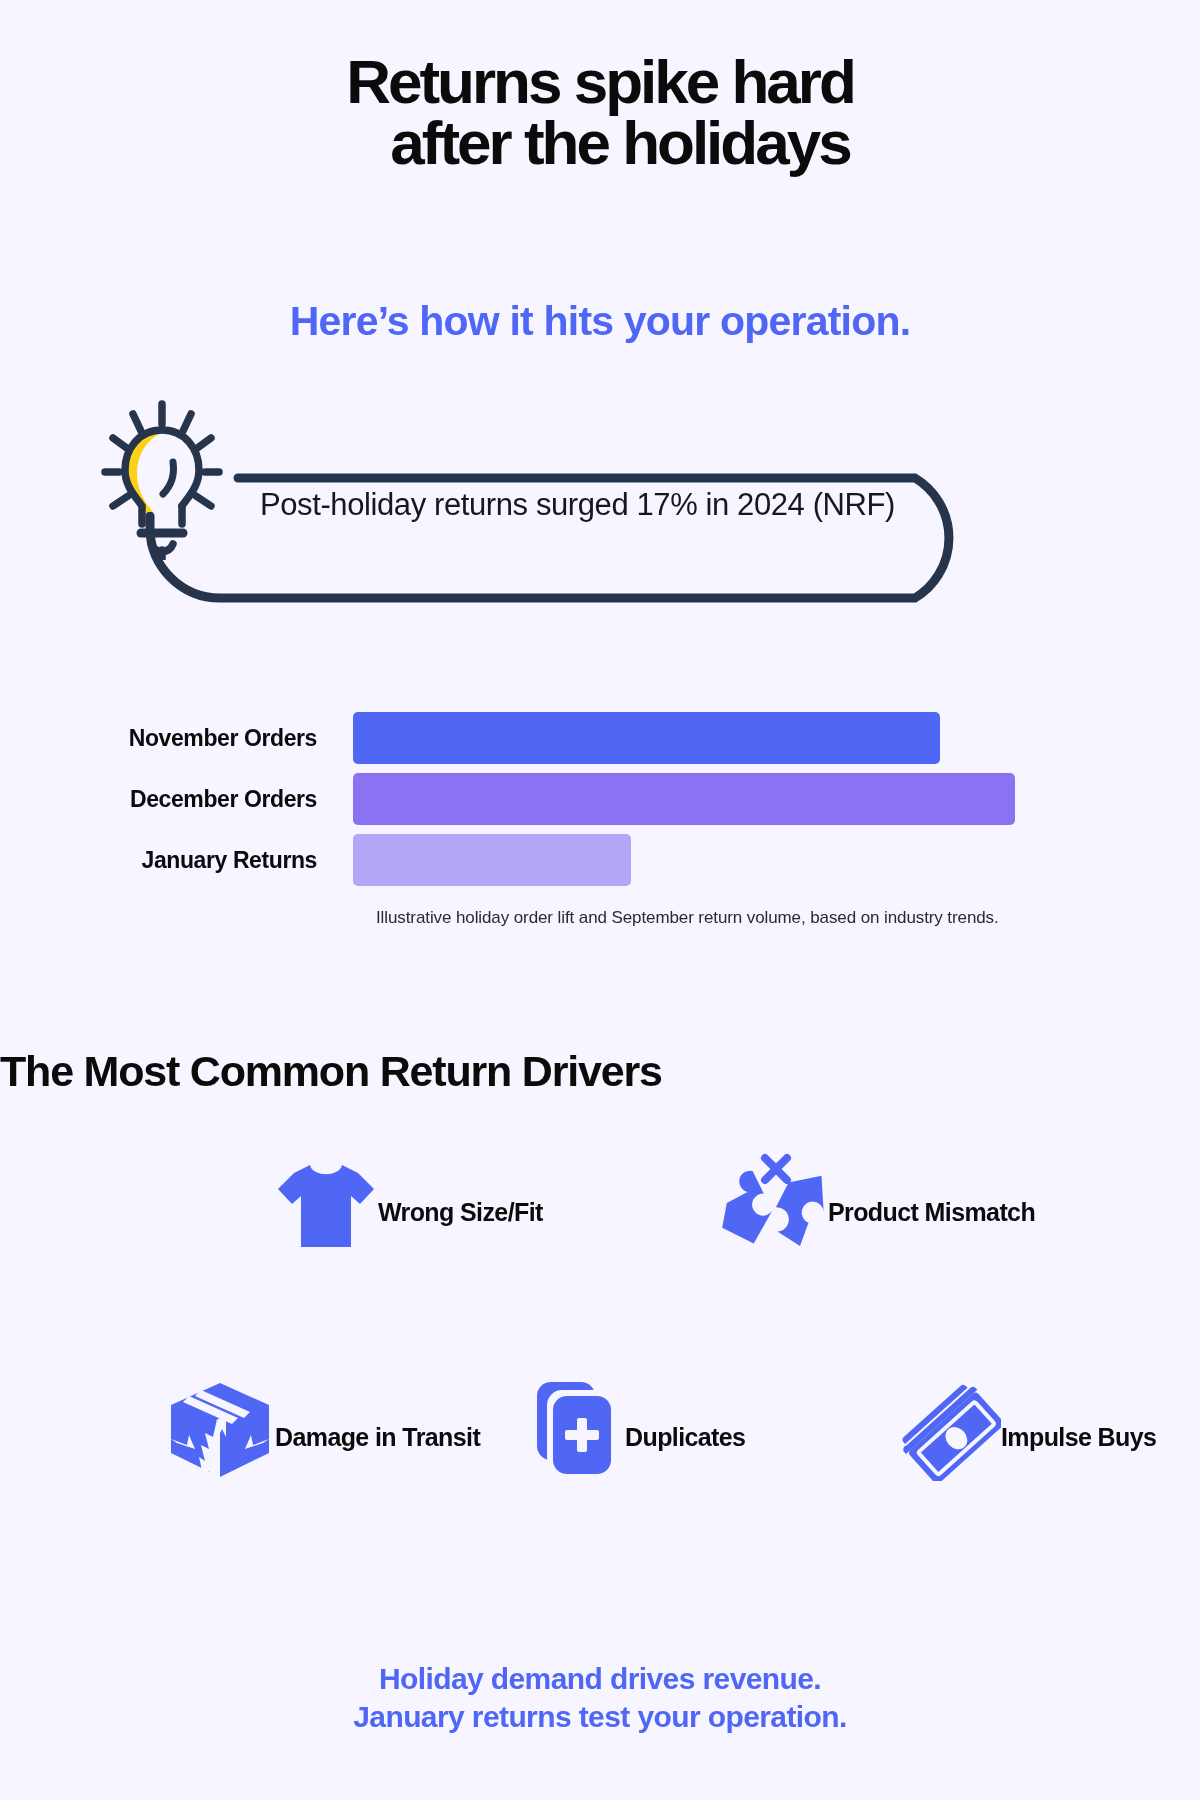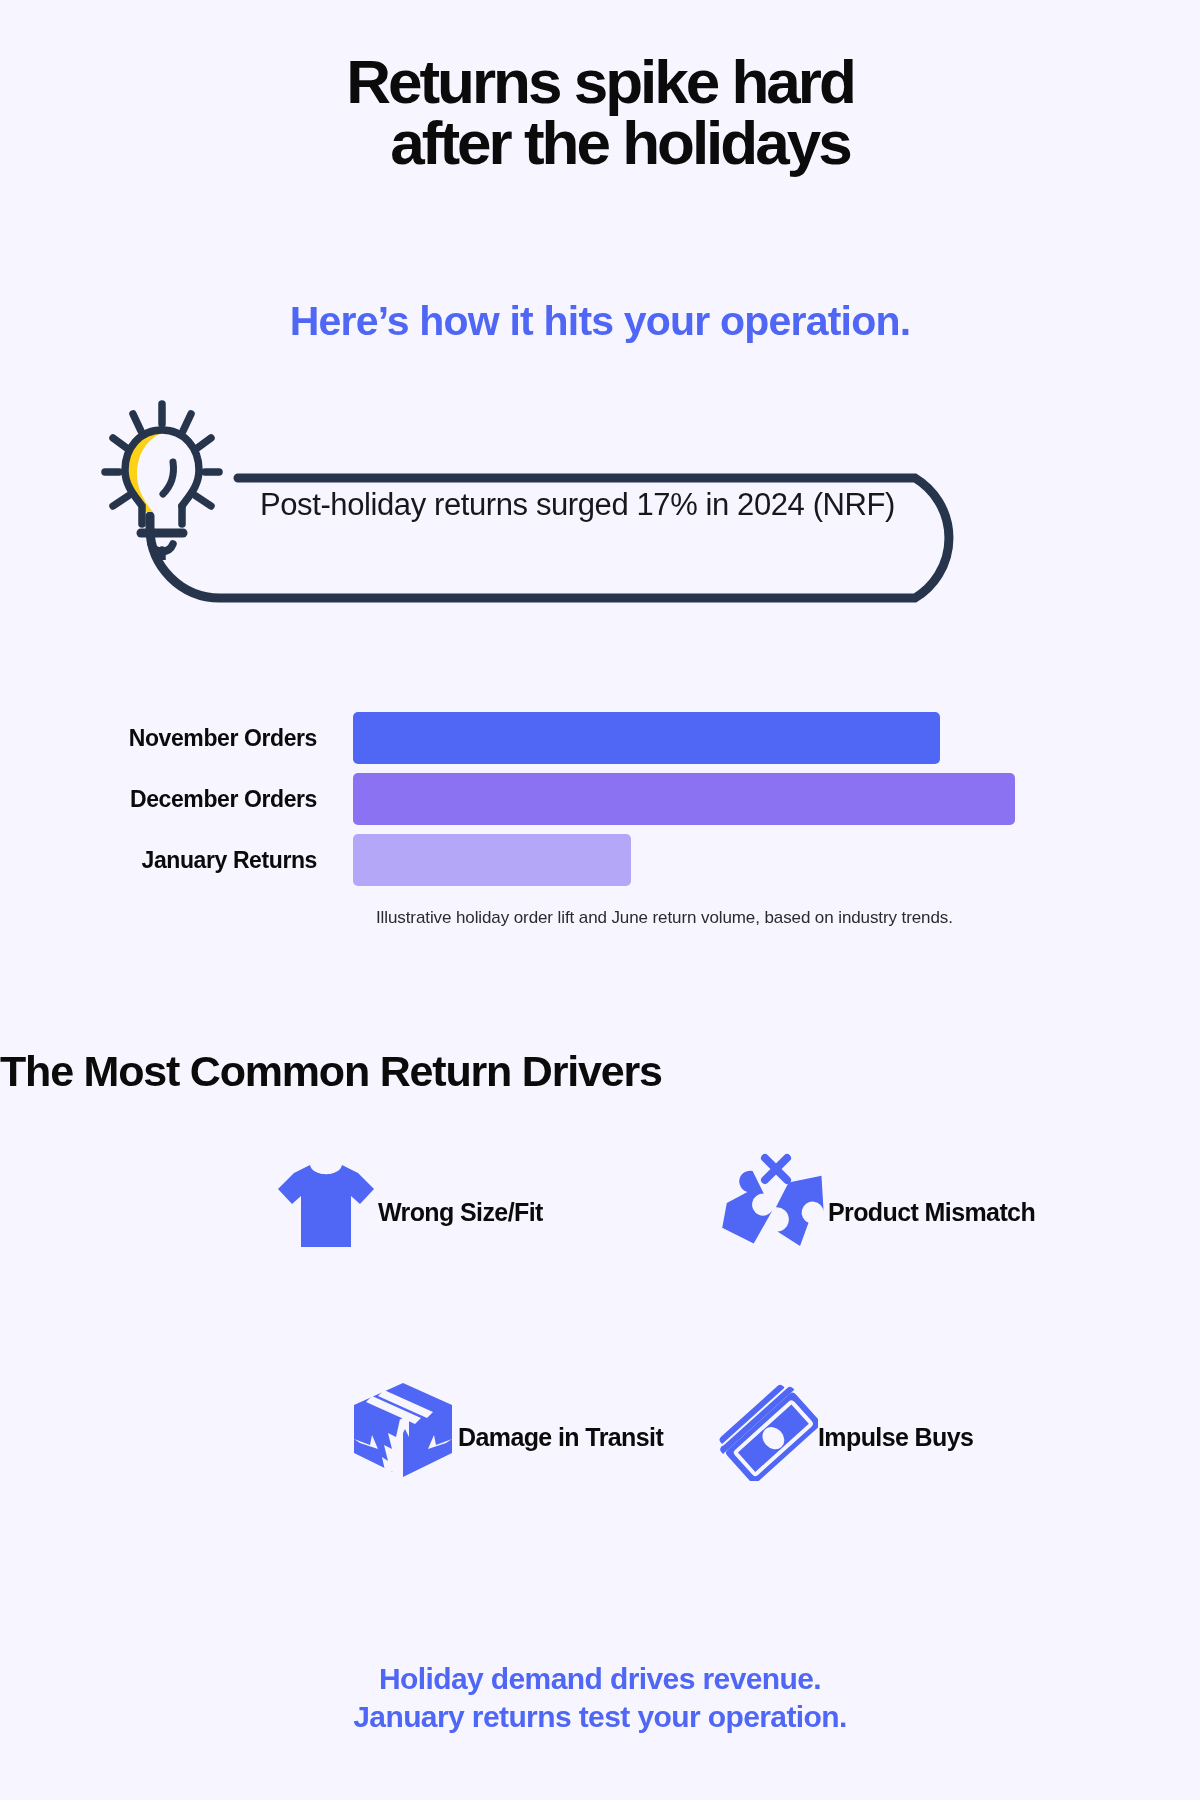--- a/index.html
+++ b/index.html
@@ -146,21 +146,21 @@
       <div class="bar-track">
         <div class="bar-fill" id="bar1" style="width: 88%; background: rgb(138, 114, 242);"></div>
       </div>
     </div>
     <div class="bar-row">
       <div class="bar-label">January Returns</div>
       <div class="bar-track">
         <div class="bar-fill" id="bar2" style="width: 37%; background: rgb(180, 167, 247);"></div>
       </div>
     </div>
-    <div class="chart-caption">Illustrative holiday order lift and June return volume, based on industry trends.</div>
+    <div class="chart-caption">Illustrative holiday order lift and September return volume, based on industry trends.</div>
   </div>
 
   <div class="drivers-title">The Most Common Return Drivers</div>
 
   <div class="drivers-row row1">
     <div class="driver">
       <div class="driver-ico">
         <svg width="104" height="92" viewBox="0 0 104 92">
           <path d="M36 6 L20 14 L4 30 L18 45 L27 37 L27 88 L77 88 L77 37 L86 45 L100 30 L84 14 L68 6
                    C66 18 38 18 36 6 Z" fill="#4f67f4"></path>
@@ -196,20 +196,34 @@
             <path d="M53 40 L61 36 L61 58 L57 50 L53 58 Z"></path>
             <path d="M52 40 L48 58 L40 54 L44 70 L36 66 L40 82 L34 78 L38 96 L44 92 L46 98 L55 98 L55 42 Z"></path>
             <path d="M6 60 L22 66 L24 56 L30 70 L12 64 Z"></path>
             <path d="M104 60 L88 66 L86 56 L80 70 L98 64 Z"></path>
           </g>
         </svg>
       </div>
       <div class="driver-label">Damage in Transit</div>
     </div>
 
+    <div class="driver">
+      <div class="driver-ico">
+        <svg width="94" height="100" viewBox="0 0 94 100">
+          <rect x="6" y="2" width="58" height="78" rx="14" fill="#4f67f4"></rect>
+          <rect x="16" y="10" width="62" height="82" rx="15" fill="#f7f5ff"></rect>
+          <rect x="22" y="16" width="58" height="78" rx="14" fill="#4f67f4"></rect>
+          <g fill="#f7f5ff">
+            <rect x="46" y="38" width="10" height="34" rx="2"></rect>
+            <rect x="34" y="50" width="34" height="10" rx="2"></rect>
+          </g>
+        </svg>
+      </div>
+      <div class="driver-label">Duplicates</div>
+    </div>
 
     <div class="driver">
       <div class="driver-ico">
         <svg width="104" height="102" viewBox="0 0 104 102">
           <g transform="rotate(-42 52 51)">
             <rect x="6" y="40" width="92" height="44" rx="4" fill="#4f67f4"></rect>
             <rect x="14" y="47" width="76" height="30" rx="2" fill="none" stroke="#f7f5ff" stroke-width="4"></rect>
             <ellipse cx="52" cy="62" rx="10" ry="12" fill="#f7f5ff"></ellipse>
             <path d="M10 34 L96 34 A4 4 0 0 1 100 38 L100 40 L4 40 L4 38 A4 4 0 0 1 10 34 Z" fill="#4f67f4"></path>
             <path d="M14 26 L90 26 A4 4 0 0 1 94 30 L94 32 L10 32 L10 30 A4 4 0 0 1 14 26 Z" fill="#4f67f4"></path>

